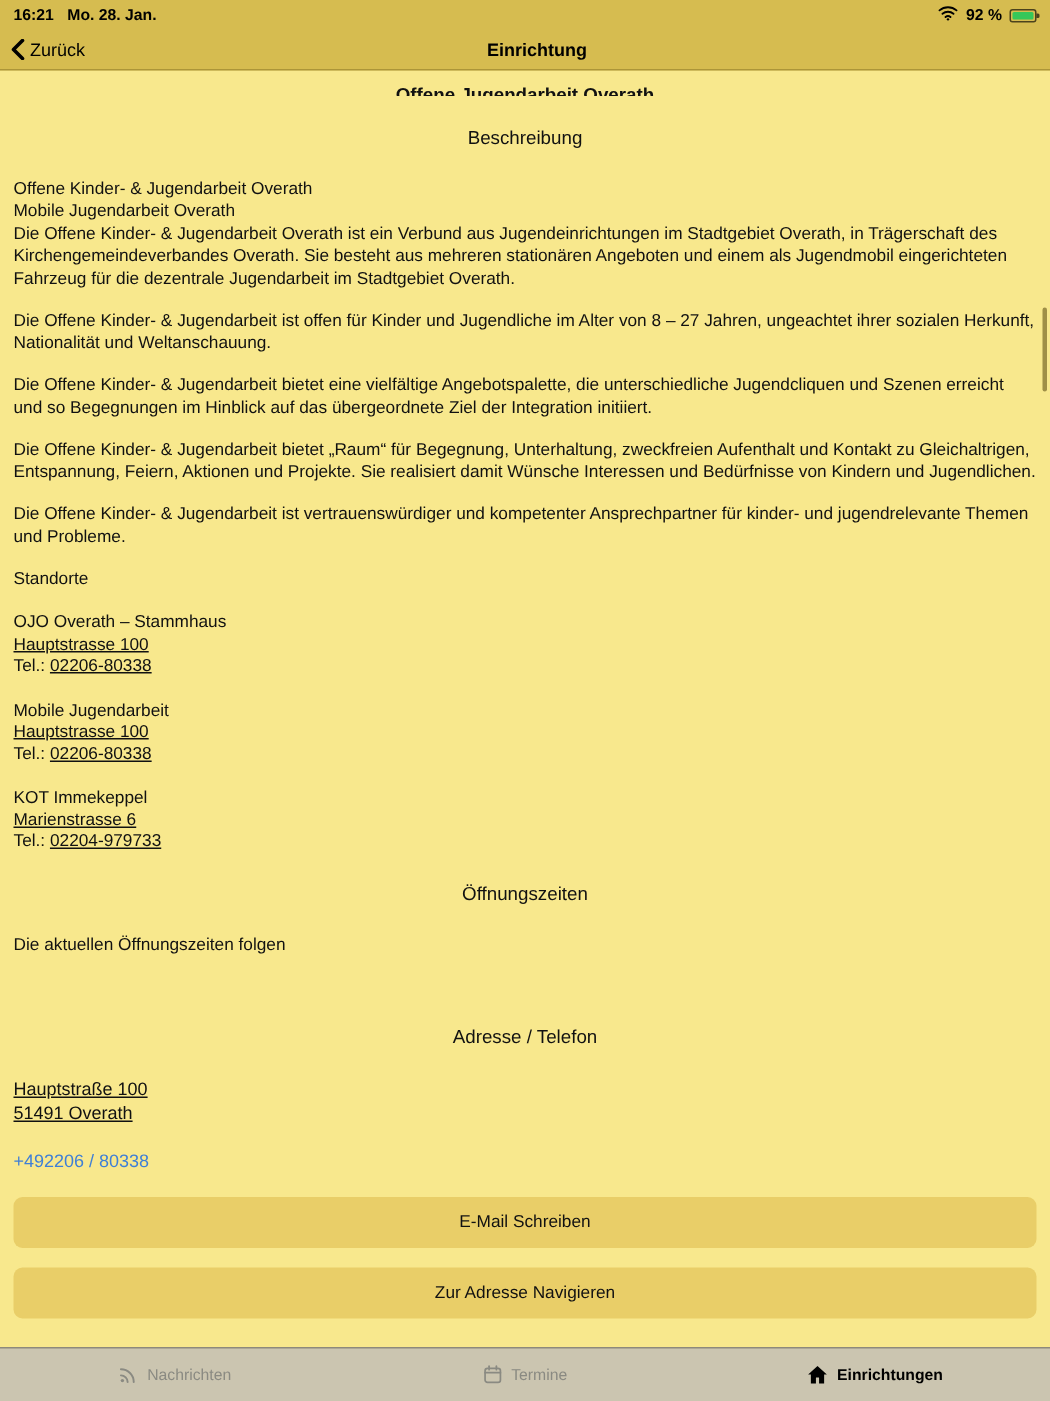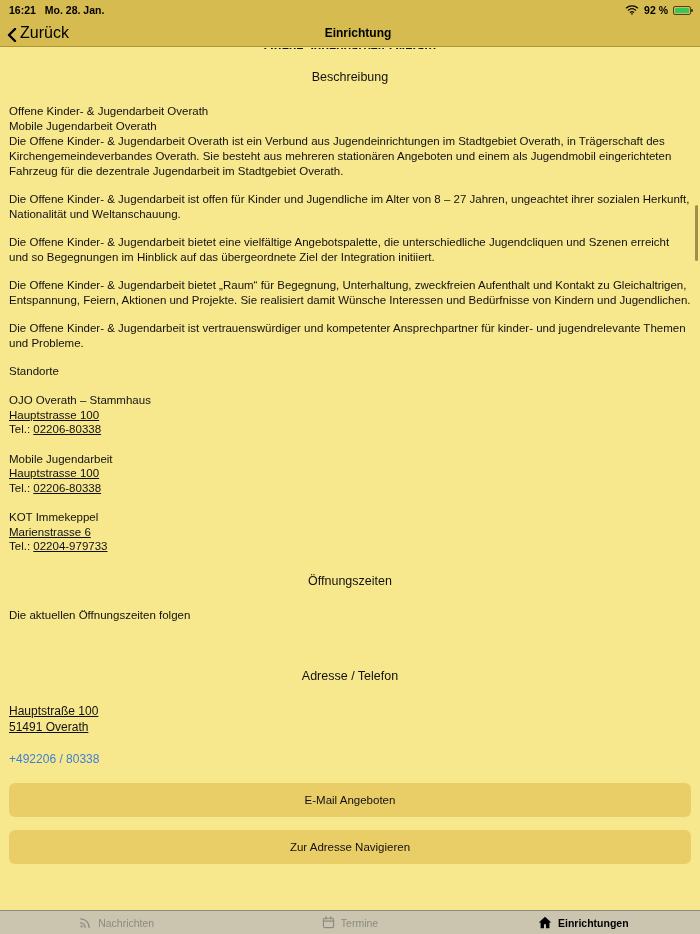--- a/index.html
+++ b/index.html
@@ -16,29 +16,29 @@
   .battery { position:relative; width:18px; height:9px; border:1px solid rgba(0,0,0,.65);
              border-radius:2px; display:inline-block; }
   .battery::after { content:""; position:absolute; right:-3px; top:2px; width:2px; height:3px;
                     background:rgba(0,0,0,.65); border-radius:0 1px 1px 0; }
   .battery-fill { position:absolute; left:1px; top:1px; bottom:1px; width:88%;
                   background:#35c759; border-radius:1px; }
 
   
   .nav-bar { height:27px; background:#d6bc50; position:relative; display:flex; align-items:center;
              border-bottom:1px solid rgba(110,90,20,.4); }
-  .back-btn { display:flex; align-items:flex-end; gap:3px; padding:0 7px; font-size:16px;
+  .back-btn { display:flex; align-items:flex-start; gap:3px; padding:0 7px; font-size:12px;
               color:#000; background:none; border:none; font-family:inherit; cursor:pointer; z-index:2; }
   .back-chevron { display:inline-flex; }
   .nav-title { position:absolute; left:16px; right:0; text-align:center; font-weight:700;
                font-size:12px; color:#000; }
 
   
   .content { position:absolute; top:48px; bottom:32px; left:0; right:0; background:#f8e88d;
-             overflow:hidden; padding:0 9px; font-size:11.5px; line-height:15px; color:#111; }
+             overflow:hidden; padding:15px 9px; font-size:11.5px; line-height:15px; color:#111; }
   .cut-title { text-align:center; font-weight:700; font-size:12.5px; line-height:14px;
                margin:-7px -9px 0; overflow:hidden; height:8px; }
   .section-heading { text-align:center; font-size:12.5px; font-weight:400; }
   .h-beschreibung { margin:21px 0 19px; }
   .intro-line { line-height:15px; }
   .intro-block { }
   .body-text { margin-bottom:13px; }
   .standorte-label { margin:5px 0 14px; }
   .location { margin-bottom:15px; }
   .location div { line-height:14.5px; }
@@ -51,21 +51,21 @@
 
   .action-btn { display:block; width:100%; height:34px; background:#e9ce68; border:none;
                 border-radius:6px; font-family:inherit; font-size:11.5px; color:#111;
                 cursor:pointer; margin-bottom:13px; }
 
   
   .scroll-indicator { position:absolute; right:2px; top:205px; width:3px; height:56px;
                       background:rgba(85,70,15,.55); border-radius:2px; cursor:grab; }
 
   
-  .tab-bar { position:absolute; bottom:0; left:0; right:0; height:24px; background:#cbc5b0;
+  .tab-bar { position:absolute; bottom:0; left:0; right:0; height:36px; background:#cbc5b0;
              border-top:1px solid rgba(0,0,0,.3); display:flex; }
   .tab-item { flex:1; display:flex; align-items:center; justify-content:center; gap:6px;
               font-size:10.5px; color:#8a8a82; background:none; border:none;
               font-family:inherit; cursor:pointer; }
   .tab-item svg { display:block; }
   .tab-item.active { color:#000; font-weight:600; }
 </style>
 </head>
 <body>
 
@@ -145,21 +145,21 @@
     <div class="opening-text">Die aktuellen Öffnungszeiten folgen</div>
 
     <div class="section-heading h-adresse">Adresse / Telefon</div>
     <div class="address-block">
       <div><a class="link-plain">Hauptstraße 100</a></div>
       <div><a class="link-plain">51491 Overath</a></div>
     </div>
 
     <a class="phone-link">+492206 / 80338</a>
 
-    <button class="action-btn">E-Mail Angeboten</button>
+    <button class="action-btn">E-Mail Schreiben</button>
     <button class="action-btn">Zur Adresse Navigieren</button>
   </div>
 
   <div class="scroll-indicator"></div>
 
   <div class="tab-bar">
     <button class="tab-item">
       <span>
         <svg width="13" height="13" viewBox="0 0 16 16" fill="none" stroke="currentColor" stroke-width="1.6" stroke-linecap="round">
           <path d="M2 8.5A5.5 5.5 0 0 1 7.5 14"></path>

